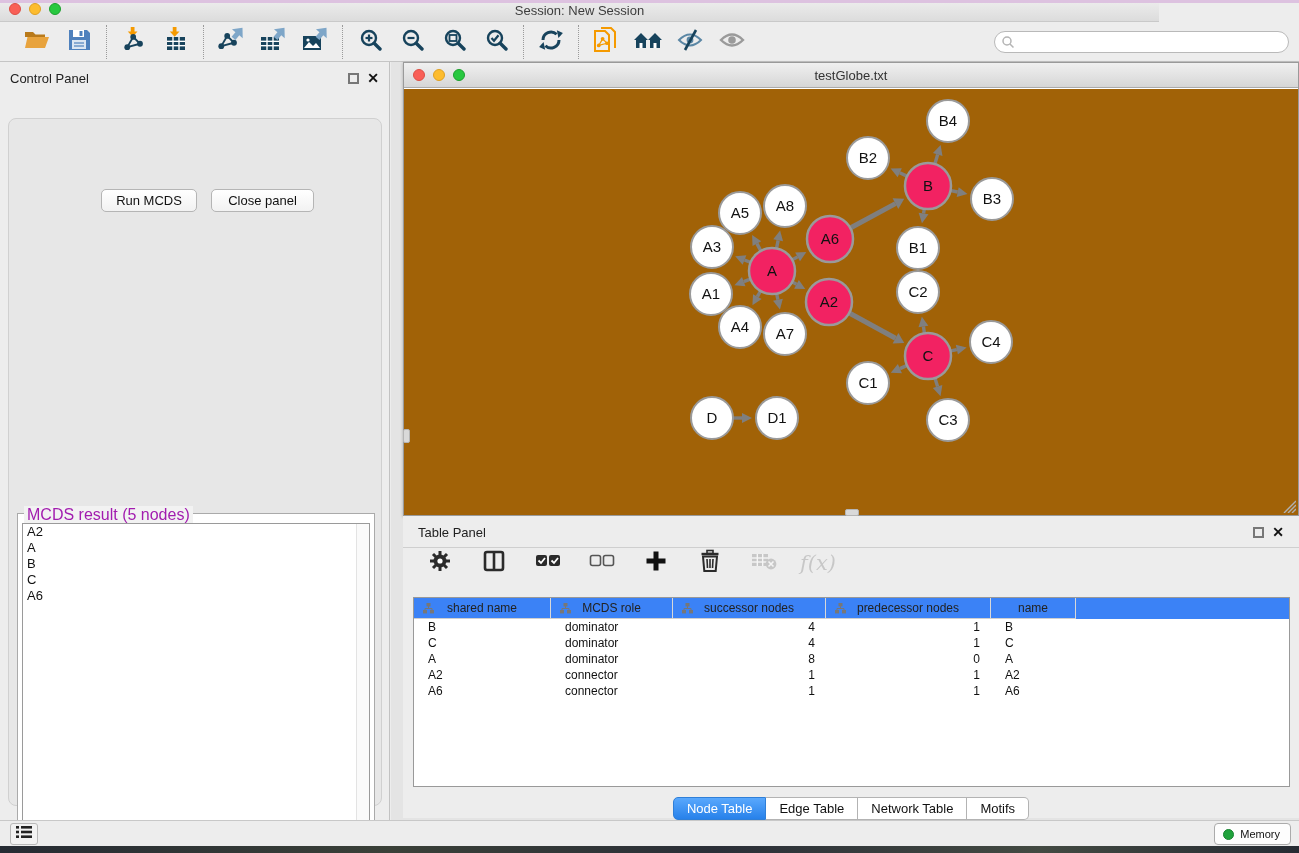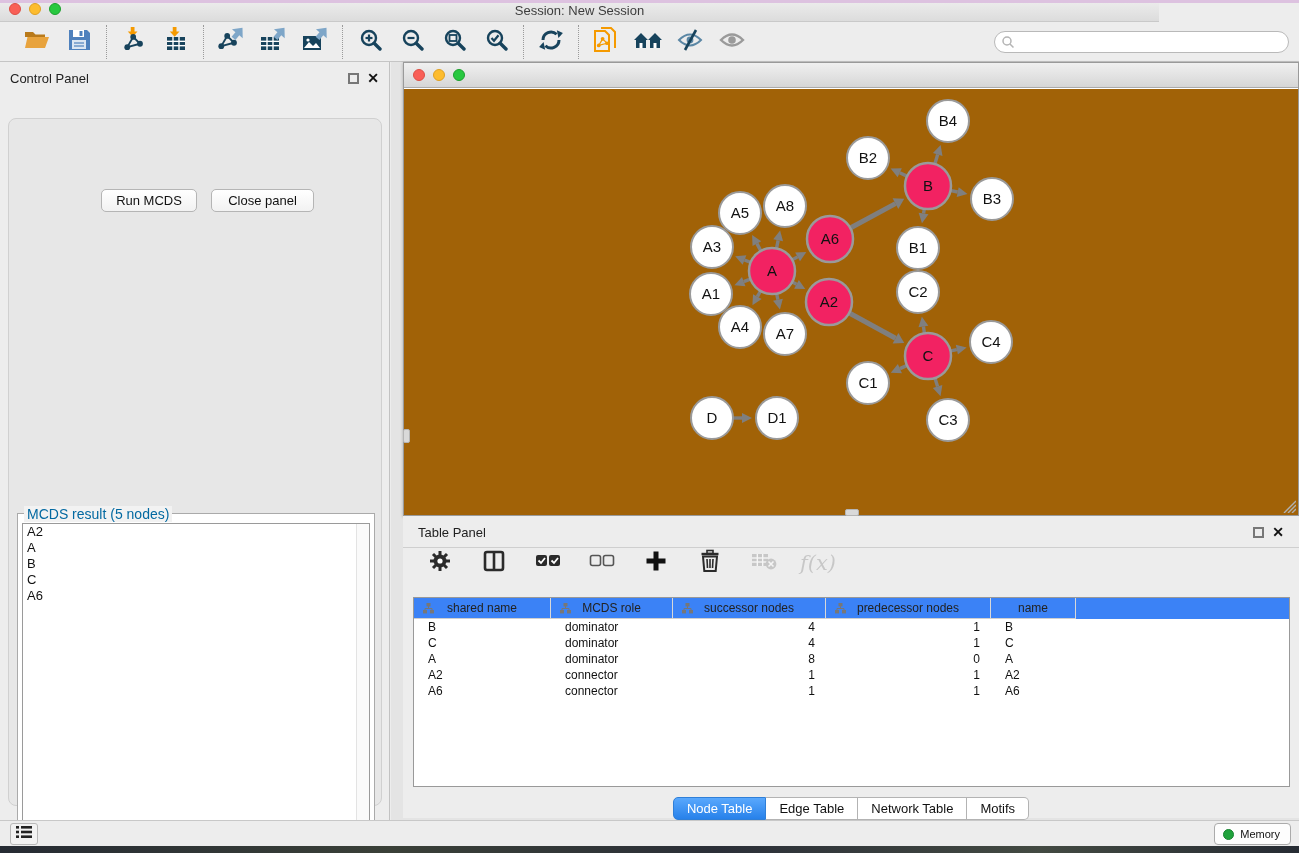--- a/index.html
+++ b/index.html
@@ -53,21 +53,21 @@
   #criterion-stepper { width:21px; height:22px; margin-right:0px; border-radius:3px;
     background:linear-gradient(#5fabfe,#2b83f0); display:flex; flex-direction:column; align-items:center; justify-content:center; gap:1px; }
   #criterion-stepper svg { display:block; }
   .cp-btn { position:absolute; top:70px; height:23px; background:linear-gradient(#ffffff,#f2f2f2);
     border:1px solid #b5b5b5; border-radius:5px; font-size:13px; font-family:"Liberation Sans",sans-serif;
     color:#111; text-align:center; }
   #run-btn { left:92px; width:96px; }
   #closepanel-btn { left:202px; width:103px; }
   #result-group { position:absolute; left:8px; top:394px; width:358px; height:339px;
     background:#fff; border:1px solid #aaa; }
-  #result-legend { position:absolute; left:6px; top:-8px; background:#f2f2f2; padding:0 3px; font-size:14px; color:#0369a1; }
+  #result-legend { position:absolute; left:6px; top:-8px; background:#f2f2f2; padding:0 3px; font-size:16px; color:#a21caf; }
   #result-list { position:absolute; left:4px; top:9px; right:4px; bottom:5px; border:1px solid #9a9a9a;
     background:#fff; overflow:hidden; }
   #result-scroll { position:absolute; right:0; top:0; bottom:0; width:13px; background:#fafafa; border-left:1px solid #e3e3e3; }
   .result-item { font-size:13px; line-height:16px; padding-left:4px; color:#111; }
   
   #right-region { position:absolute; left:391px; top:62px; width:908px; height:758px; background:#e4e4e4; }
   
   #network-window { position:absolute; left:12px; top:0; width:896px; height:454px;
     background:#fff; border:1px solid #9a9a9a; box-shadow:0 1px 3px rgba(0,0,0,.25); }
   #nw-titlebar { position:absolute; left:0; top:0; right:0; height:25px;
@@ -354,20 +354,21 @@
 
   <div id="right-region">
 
     <div id="network-window">
       <div id="nw-titlebar">
         <div class="traffic">
           <div class="tl red"></div>
           <div class="tl yellow"></div>
           <div class="tl green"></div>
         </div>
+        <div id="nw-title">testGlobe.txt</div>
       </div>
       <div id="nw-canvas">
         <svg id="graph-svg" width="894" height="427" viewBox="0 0 894 427">
             <line x1="357.855375798862" y1="163.61286863543734" x2="352.9077070018967" y2="154.64521894093778" stroke="#7f7f7f" stroke-width="3.4"></line>
             <polygon points="348.0769335727834,145.88944210066984 357.28559542203067,152.22983222638112 348.52981858176275,157.06060565549444" fill="#7f7f7f"></polygon>
             <line x1="372.11843883790186" y1="161.4078058104907" x2="374.13593527016354" y2="151.3203236491822" stroke="#7f7f7f" stroke-width="3.4"></line>
             <polygon points="376.0970966215454,141.514516892273 379.03883864861814,152.30090432487313 369.23303189170895,150.33974297349127" fill="#7f7f7f"></polygon>
             <line x1="348.5019894914096" y1="174.20079579656382" x2="340.49668418098406" y2="170.99867367239364" stroke="#7f7f7f" stroke-width="3.4"></line>
             <polygon points="331.2119172721315,167.2847669088526 342.35363756275456,166.35629021796734 338.63973079921357,175.64105712681993" fill="#7f7f7f"></polygon>
             <line x1="348.35035698573034" y1="189.4088817922656" x2="339.74940502378274" y2="192.65186367955732" stroke="#7f7f7f" stroke-width="3.4"></line>

